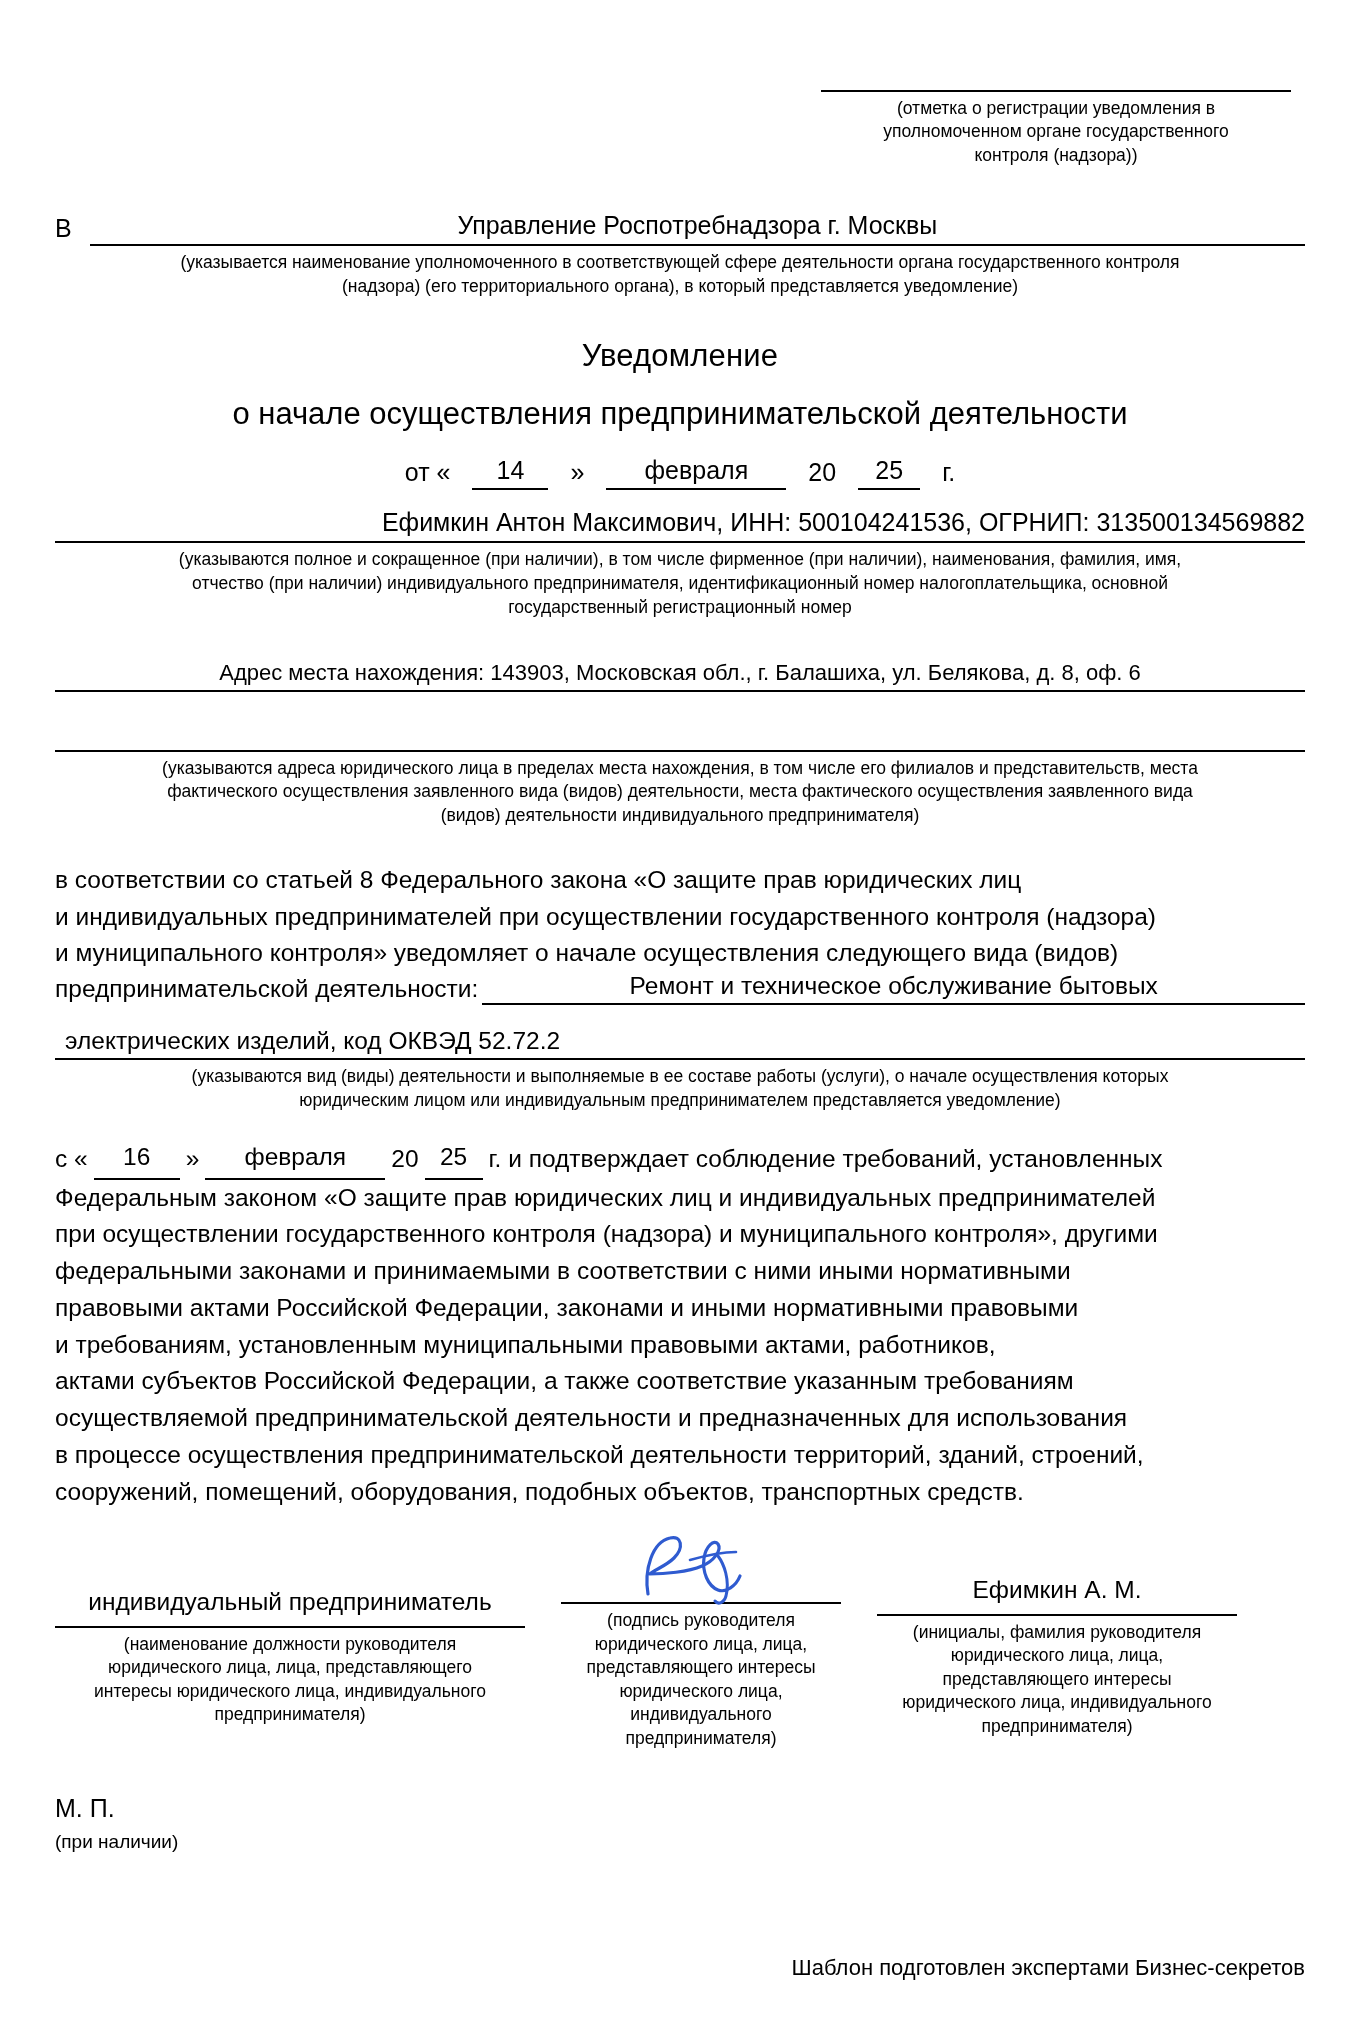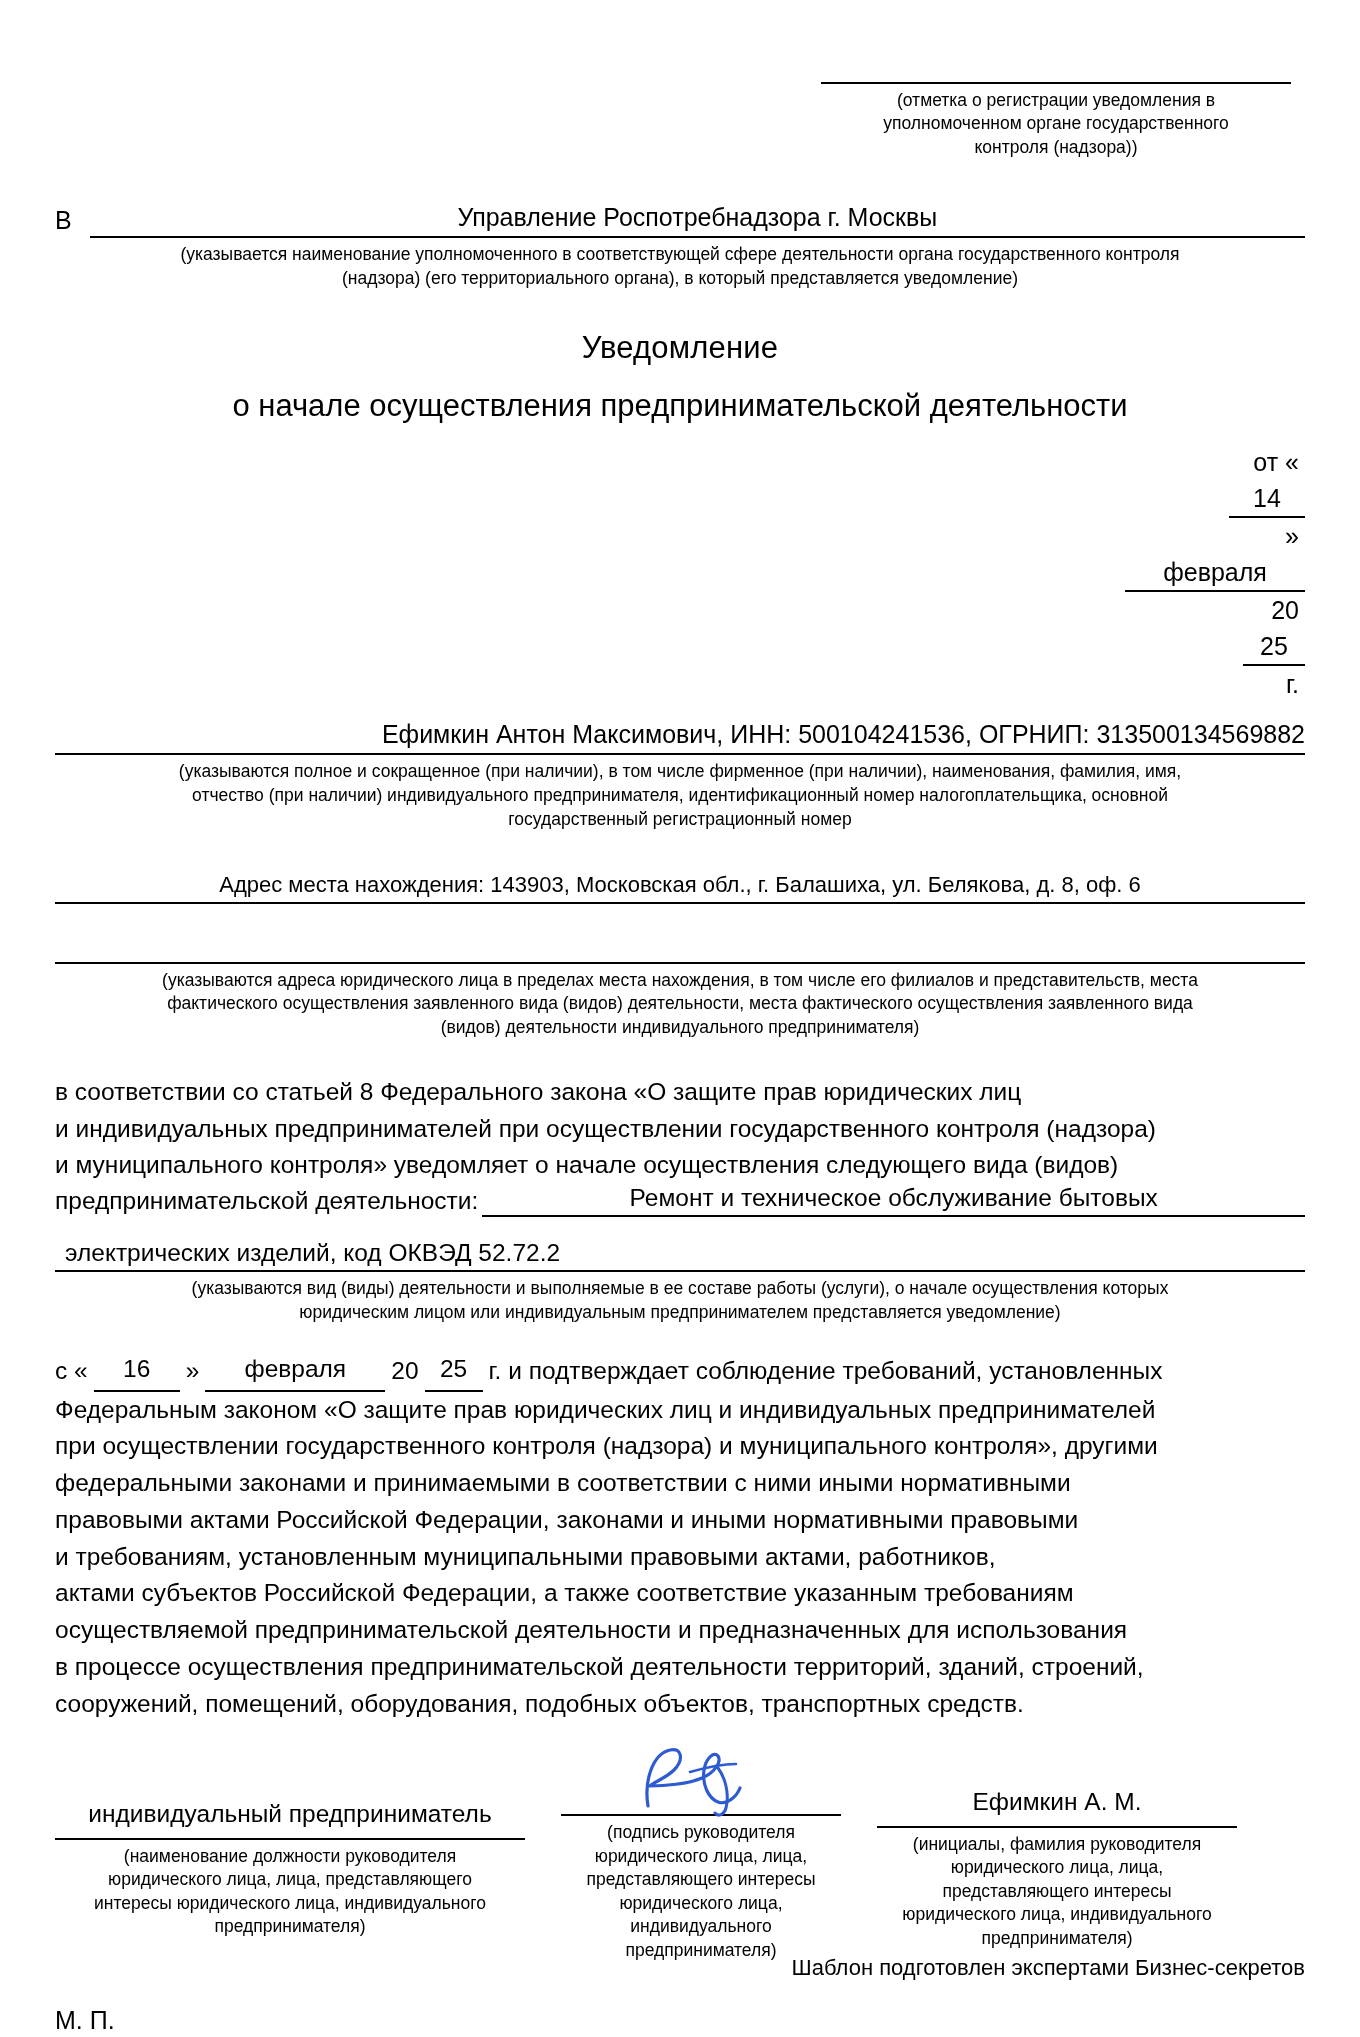--- a/index.html
+++ b/index.html
@@ -12,21 +12,21 @@
     color: #000000;
     -webkit-font-smoothing: antialiased;
   }
   .page {
     position: relative;
     width: 1360px;
     height: 2037px;
     margin: 0 auto;
     background: #ffffff;
     box-sizing: border-box;
-    padding: 0 55px;
+    padding: 8px 55px;
   }
 
   
   .stamp-block {
     width: 470px;
     margin-left: auto;
     margin-right: 14px;
     padding-top: 82px;
   }
   .stamp-rule {
@@ -81,22 +81,21 @@
     margin-top: 22px;
   }
 
   
   .date-row {
     display: flex;
     justify-content: center;
     align-items: flex-end;
     font-size: 25px;
     margin-top: 24px;
-    gap: 4px;
-    flex-direction: column;
+    gap: 16px;
   }
   .date-row .lbl { padding: 0 6px 3px 6px; }
   .date-day {
     width: 76px;
     border-bottom: 2.5px solid #000;
     text-align: center;
     padding-bottom: 3px;
   }
   .date-month {
     width: 180px;

